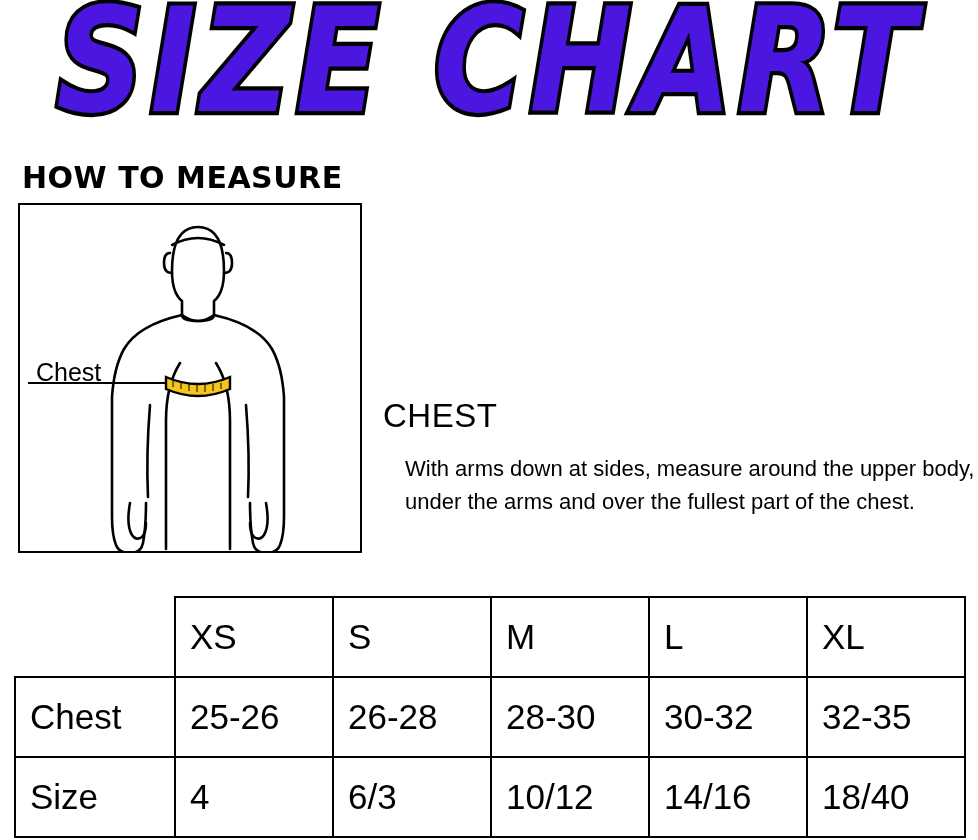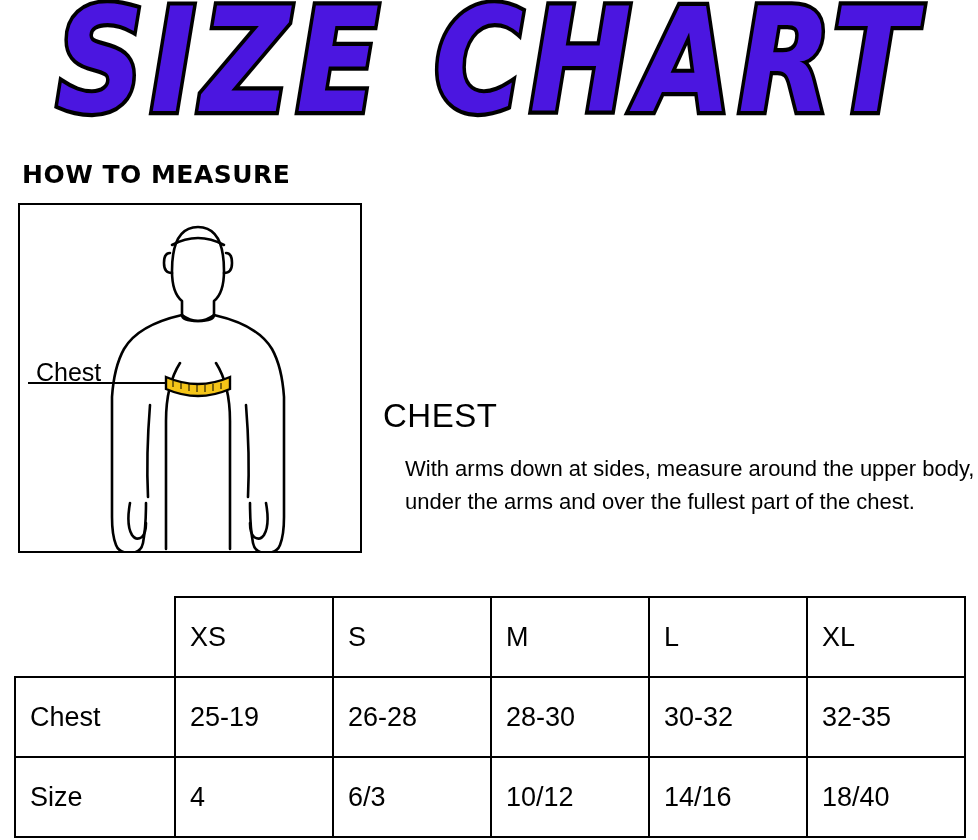--- a/index.html
+++ b/index.html
@@ -41,21 +41,21 @@
     white-space: nowrap;
   }
 
   
   .how-to {
     position: absolute;
     left: 22px;
     top: 160px;
     font-family: "DejaVu Sans", sans-serif;
     font-weight: bold;
-    font-size: 25px;
+    font-size: 30px;
     letter-spacing: 0.5px;
   }
 
   
   .figure-box {
     position: absolute;
     left: 18px;
     top: 203px;
     width: 344px;
     height: 350px;
@@ -96,21 +96,21 @@
     left: 14px;
     top: 596px;
     width: 950px;
     border-collapse: collapse;
     table-layout: fixed;
   }
   .size-table td {
     border: 2px solid #000;
     height: 78px;
     padding: 0 0 0 14px;
-    font-size: 27px;
+    font-size: 35px;
     vertical-align: middle;
   }
   .size-table tr:first-child td:first-child,
   .size-table td.blank {
     border: none;
   }
   .size-table col.c0 { width: 160px; }
   .size-table col.cx { width: 158px; }
 </style>
 </head>
@@ -181,21 +181,21 @@
     <tr>
       <td class="blank"></td>
       <td>XS</td>
       <td>S</td>
       <td>M</td>
       <td>L</td>
       <td>XL</td>
     </tr>
     <tr>
       <td>Chest</td>
-      <td>25-19</td>
+      <td>25-26</td>
       <td>26-28</td>
       <td>28-30</td>
       <td>30-32</td>
       <td>32-35</td>
     </tr>
     <tr>
       <td>Size</td>
       <td>4</td>
       <td>6/3</td>
       <td>10/12</td>

